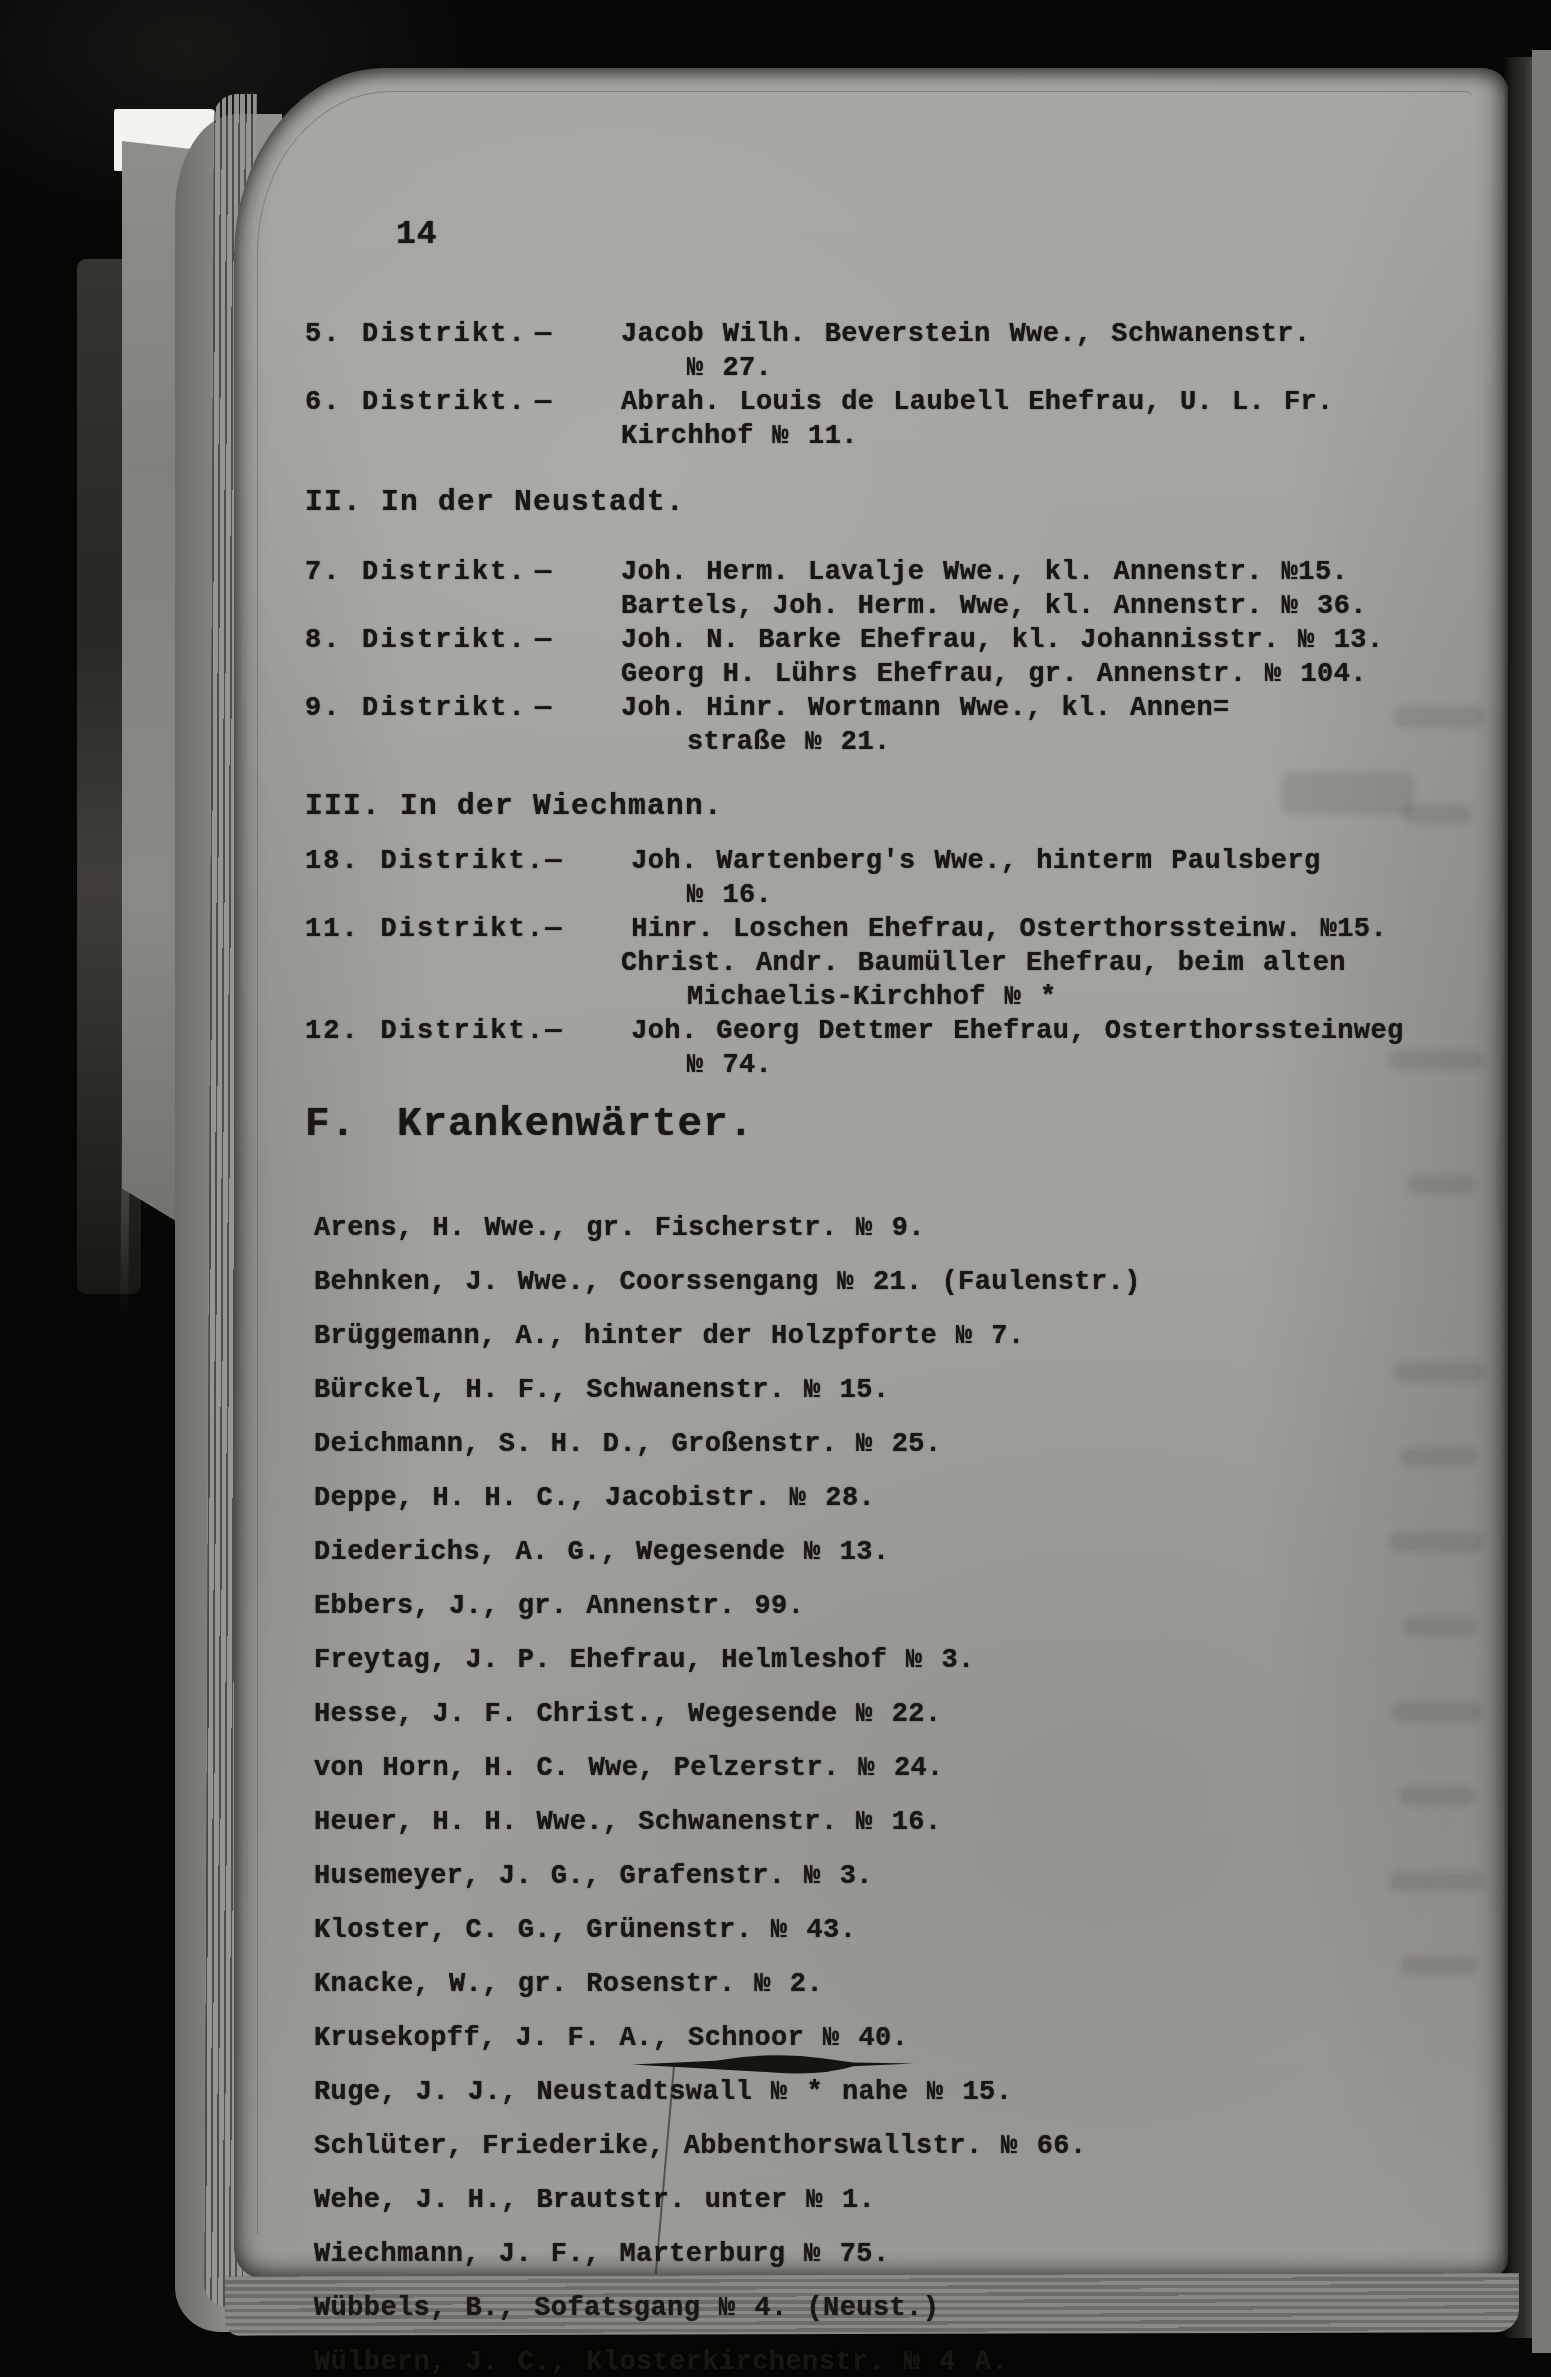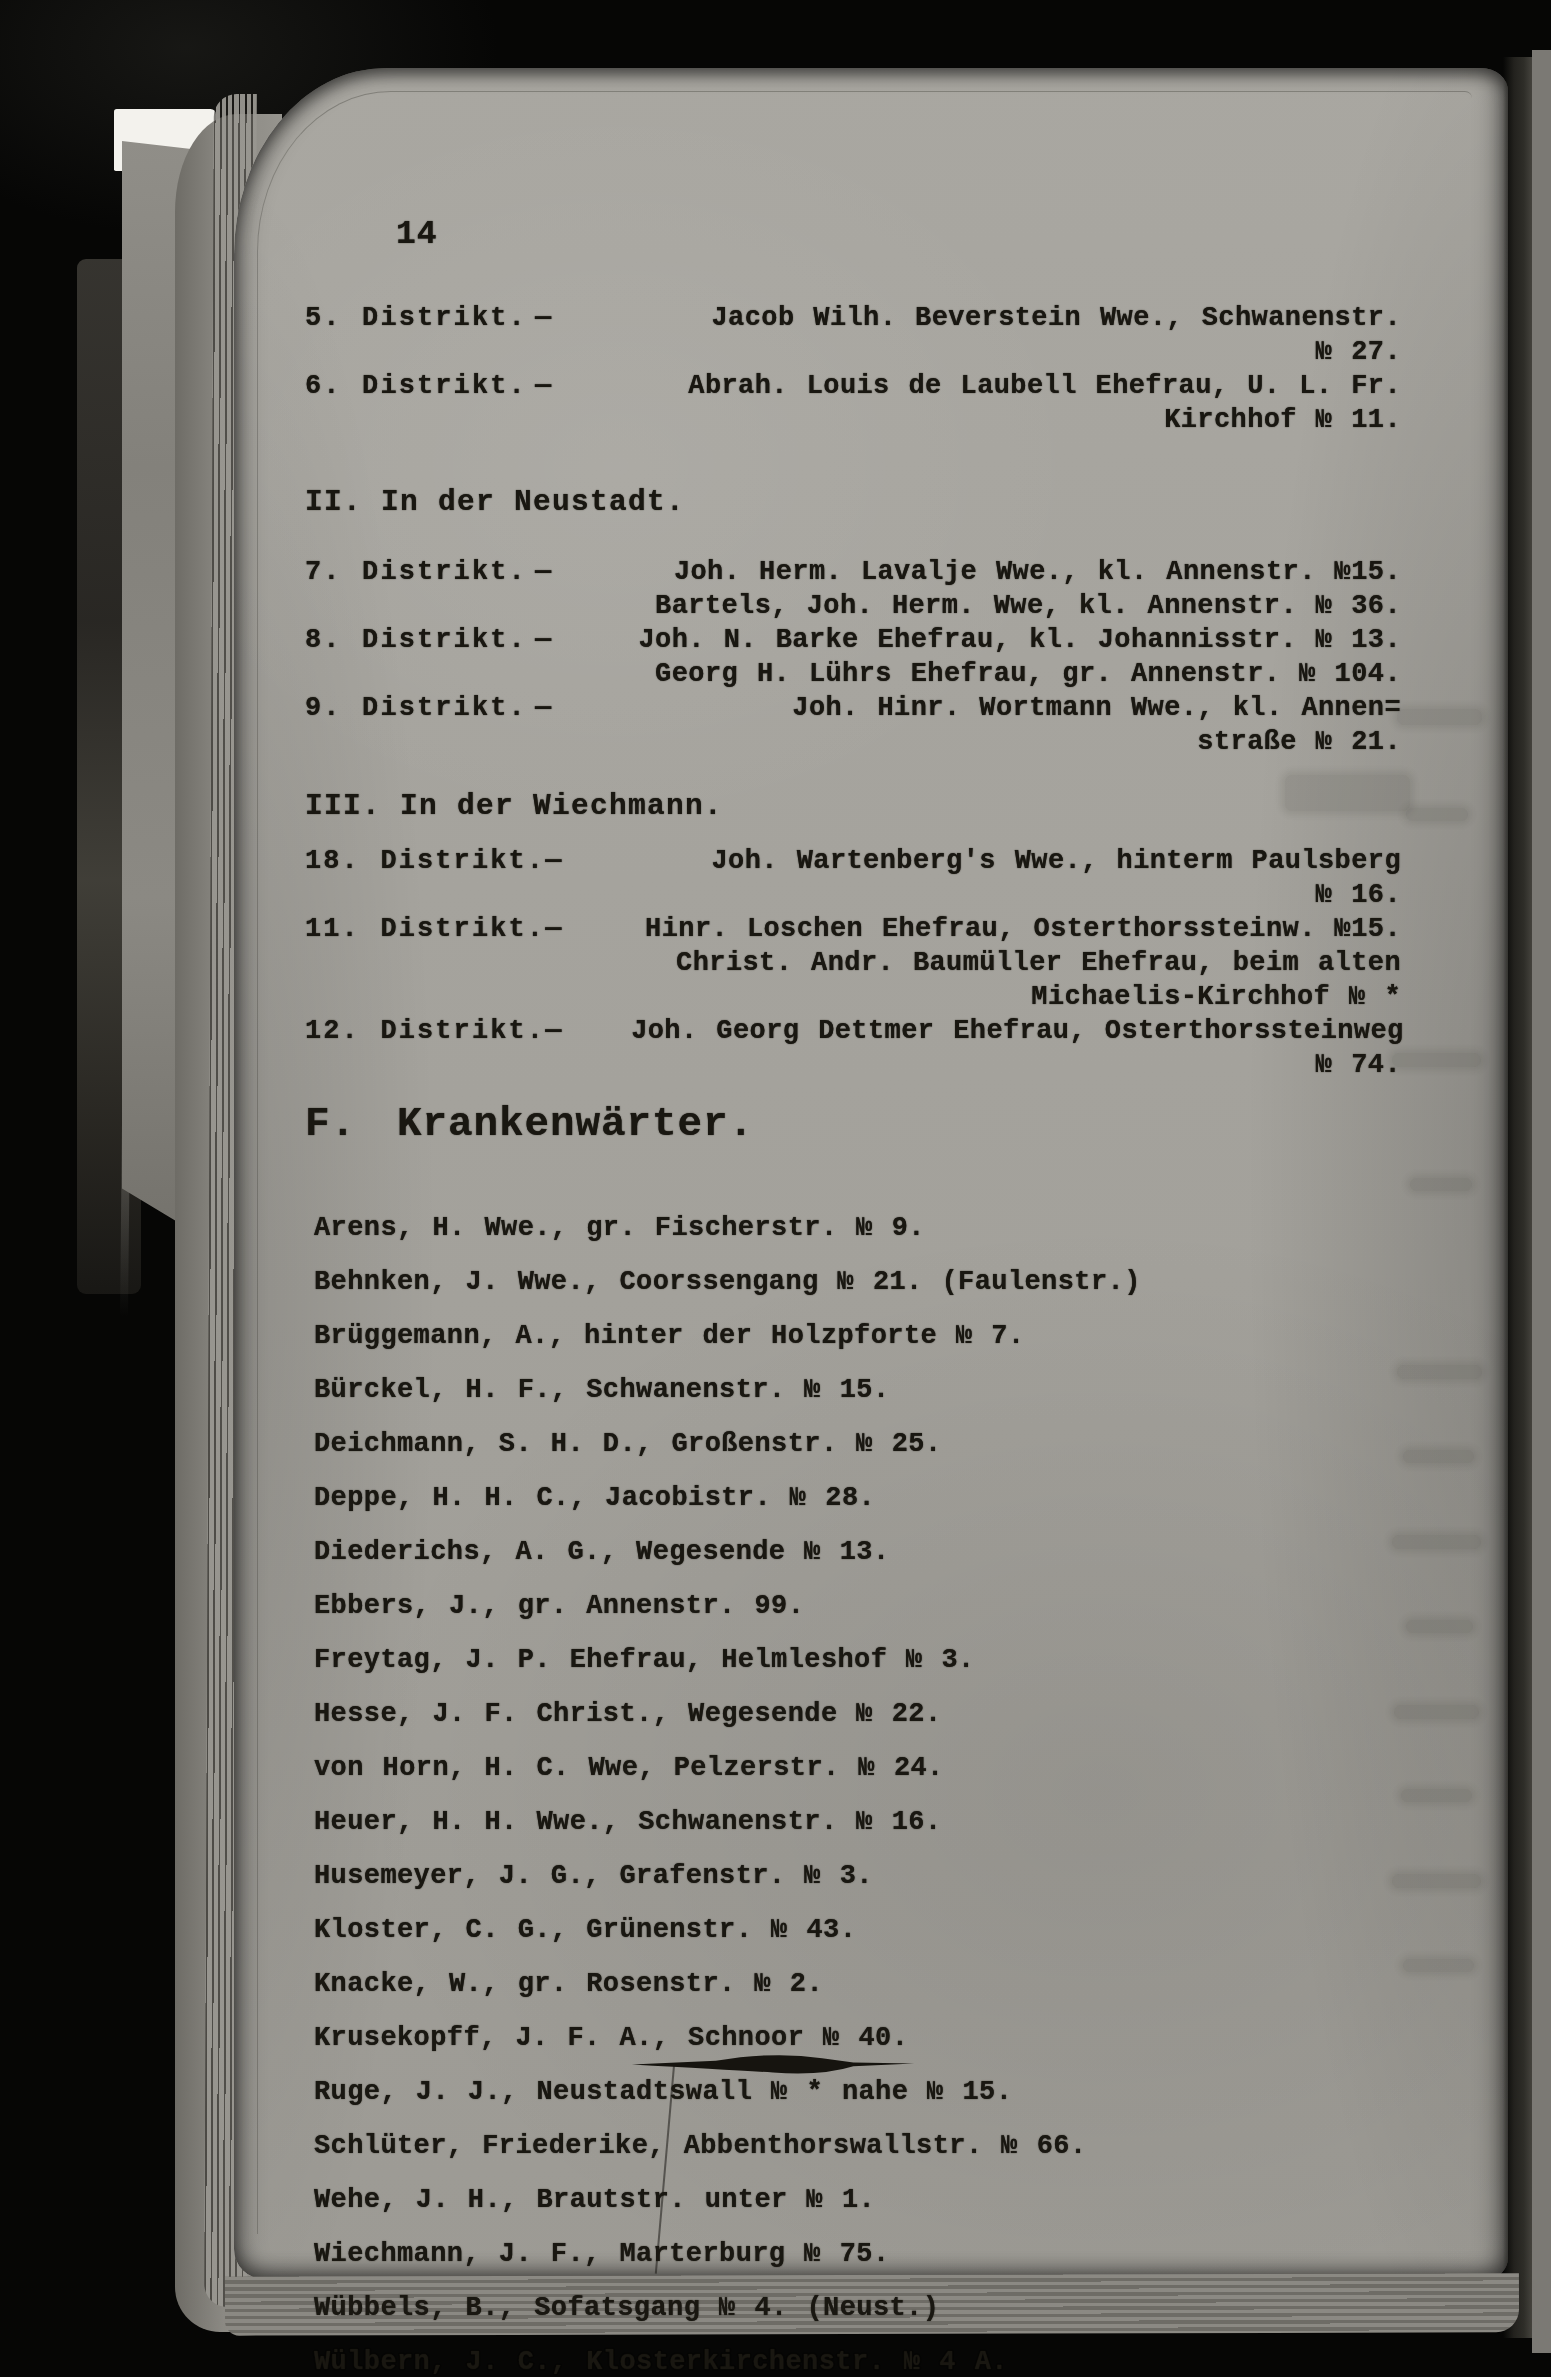--- a/index.html
+++ b/index.html
@@ -50,25 +50,25 @@
   .crack{position:absolute;left:664px;top:2063px;width:1.8px;height:211px;
     background:rgba(28,26,22,.55);transform:rotate(5deg);}
   .smudge{position:absolute;background:rgba(42,40,34,.12);border-radius:7.1px;
     box-shadow:0 0 6.2px 3.6px rgba(42,40,34,.10);}
   
   .ink{color:#191711;font-weight:bold;
     text-shadow:0 0 0.9px rgba(22,20,14,.8),0 0 1.8px rgba(22,20,14,.25);}
   .pagenum{position:absolute;left:396px;top:216px;font-size:33px;letter-spacing:0.9px;}
   .rows{position:absolute;left:305px;width:1096px;font-size:27px;line-height:34px;
     letter-spacing:0.4px;word-spacing:2.2px;}
-  .rows-alt{top:301px}.rows-neu{top:555px}.rows-vor{top:844px}
+  .rows-alt{top:317px}.rows-neu{top:555px}.rows-vor{top:844px}
   .row{display:flex;align-items:baseline;}
   .rlabel{flex:0 0 230px;letter-spacing:2.1px;white-space:nowrap;}
   .rdash{flex:0 0 86px;}
-  .rtext{flex:1;white-space:nowrap;text-align:right;}
+  .rtext{flex:1;white-space:nowrap;}
   .ind2 .rtext{padding-left:66px;}
   .heading{position:absolute;left:305px;width:1096px;text-align:left;font-size:29.5px;
     letter-spacing:1.3px;}
   .h-ii{top:485px}.h-iii{top:789px}
   .h-f{top:1101px;font-size:41px;letter-spacing:0.9px;}
   .h-f .hletter{margin-right:41px;}
   .kw{position:absolute;left:314px;top:1191px;width:1093px;font-size:27px;line-height:34px;
     letter-spacing:0.4px;word-spacing:2.2px;}
   .kw-line{white-space:nowrap;margin-top:20px;}
   .divider{position:absolute;left:630px;top:2051px;}

